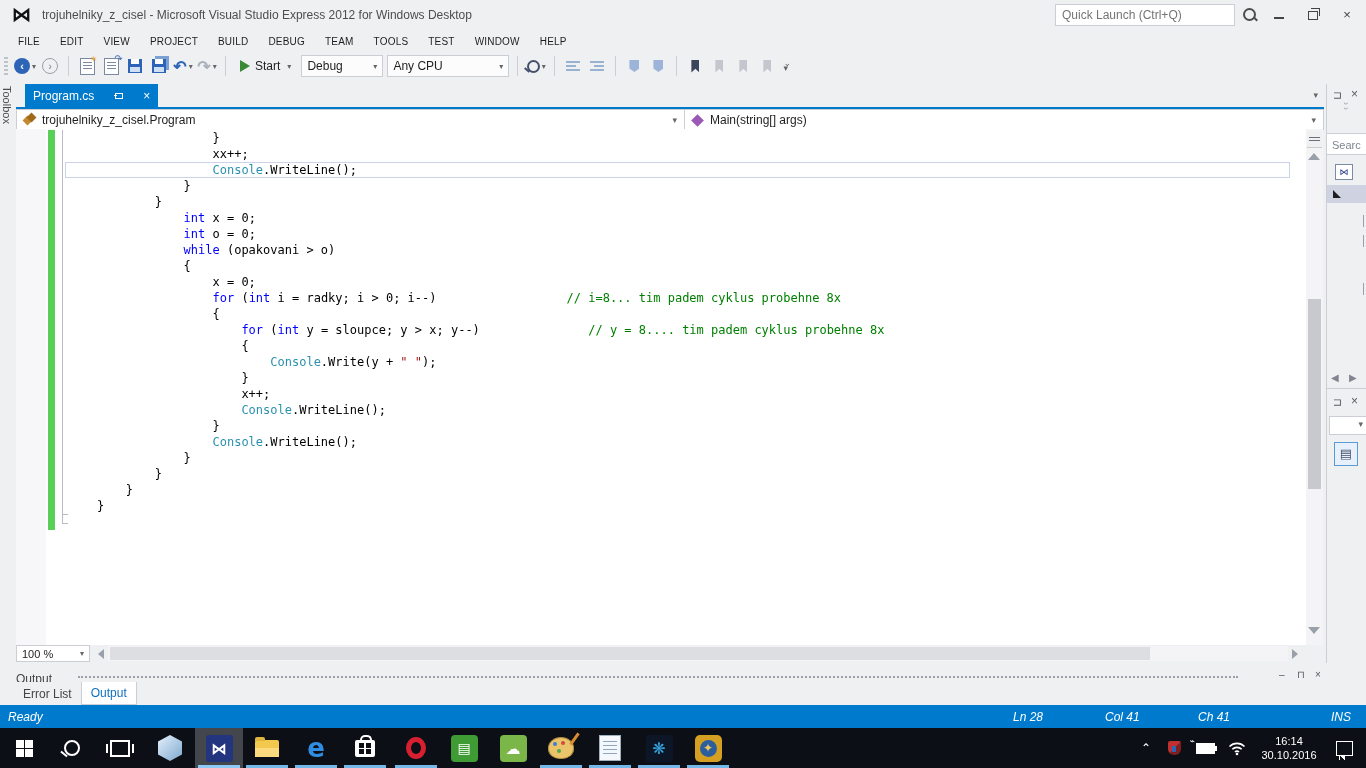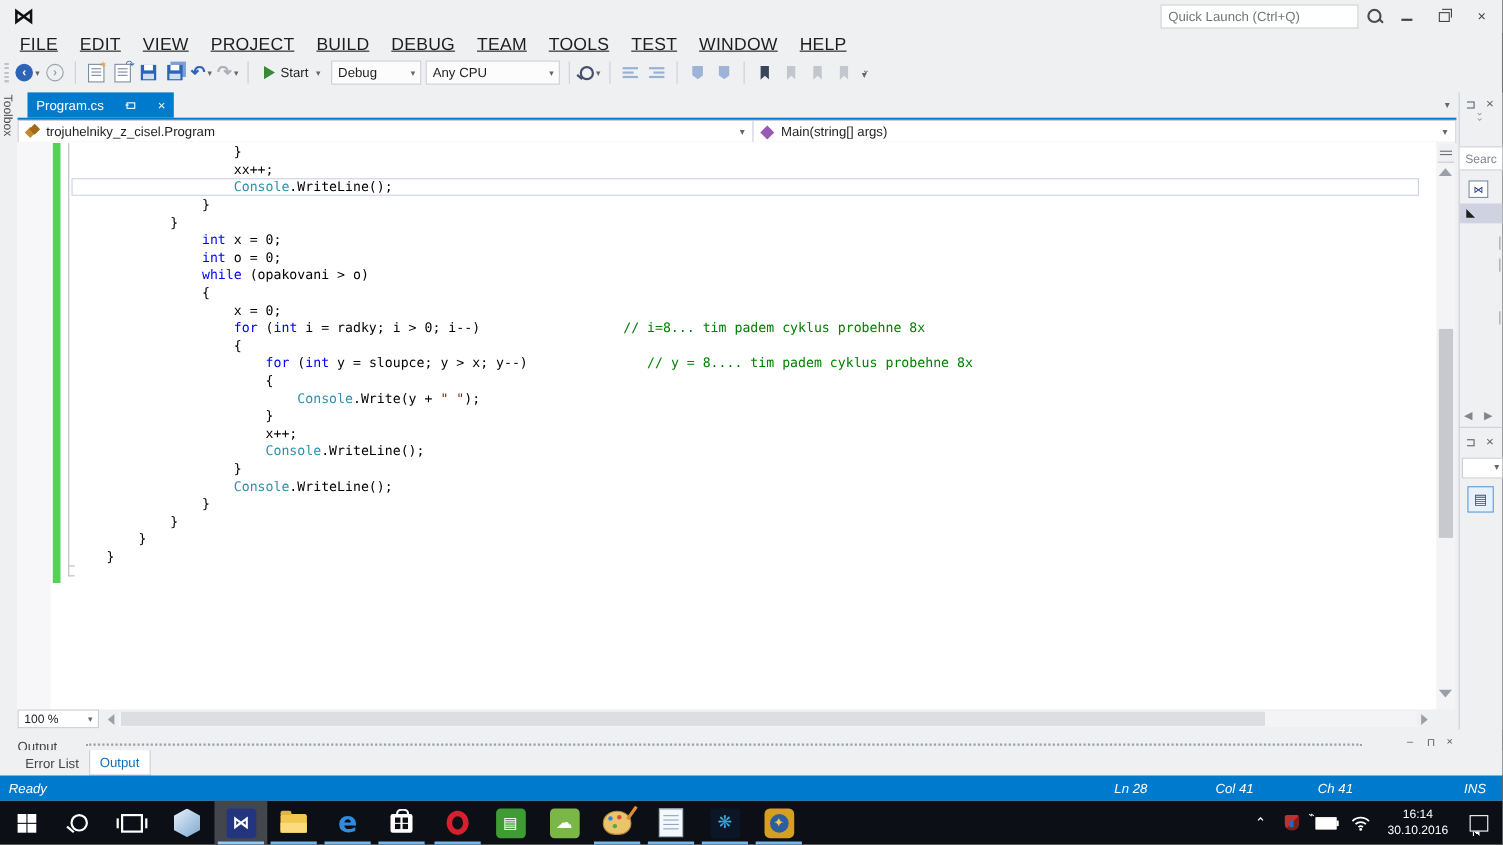--- a/index.html
+++ b/index.html
@@ -13,21 +13,21 @@
   .ql input{border:none;outline:none;width:100%;height:100%;font-size:12px;color:#777;padding:0 6px;box-sizing:border-box;font-family:"Liberation Sans",sans-serif;background:transparent;}
   .mag{position:absolute;left:1243px;top:8px;width:9px;height:9px;border:2px solid #4d4d4d;border-radius:50%;}
   .mag::after{content:"";position:absolute;left:8px;top:8px;width:5px;height:2px;background:#4d4d4d;transform:rotate(45deg);}
   .winbtn{position:absolute;top:6px;width:26px;height:18px;text-align:center;color:#444;font-size:13px;line-height:18px;cursor:default;}
   .wb-min{left:1266px;} .wb-res{left:1300px;} .wb-close{left:1334px;}
   .wb-min i{display:inline-block;width:10px;border-bottom:2px solid #444;height:8px;}
   .wb-res i{display:inline-block;width:8px;height:7px;border:1px solid #444;position:relative;top:1px;}
   .wb-res i::before{content:"";position:absolute;left:2px;top:-4px;width:8px;height:7px;border:1px solid #444;border-left:none;border-bottom:none;}
   
   .menubar{position:absolute;left:0;top:30px;width:1366px;height:22px;display:flex;align-items:center;padding-left:8px;box-sizing:border-box;}
-  .menuitem{font-size:16px;color:#1e1e1e;padding:3px 10px;letter-spacing:.2px;text-decoration:underline;}
+  .menuitem{font-size:10px;color:#1e1e1e;padding:3px 10px;letter-spacing:.2px;}
   
   .toolbar{position:absolute;left:0;top:52px;width:1366px;height:28px;display:flex;align-items:center;gap:4px;padding-left:4px;box-sizing:border-box;}
   .grip{width:4px;height:18px;background:repeating-linear-gradient(#bfc2c9 0 2px,transparent 2px 4px);margin-right:2px;}
   .tsep{width:1px;height:20px;background:#ccced6;margin:0 4px;}
   .tbt{height:22px;min-width:20px;display:flex;align-items:center;justify-content:center;font-size:13px;}
   .circ{width:16px;height:16px;border-radius:50%;color:#fff;font-size:11px;line-height:16px;text-align:center;font-weight:bold;}
   .circ.back{background:#2d64b8;} .circ.fwd{background:#eff0f2;color:#9aa0aa;border:1px solid #9aa0aa;width:14px;height:14px;line-height:14px;}
   .dda{font-size:8px;color:#666;margin-left:2px;}
   .docic{width:13px;height:15px;background:#fff;border:1px solid #7b8aa2;position:relative;}
   .docic::before{content:"";position:absolute;left:2px;top:3px;right:2px;height:1px;background:#7b8aa2;box-shadow:0 3px 0 #7b8aa2,0 6px 0 #7b8aa2;}
@@ -178,20 +178,21 @@
   .rp-combo::after{content:"▾";position:absolute;right:3px;top:2px;font-size:9px;color:#666;}
   .rp-prop{position:absolute;left:7px;top:358px;width:22px;height:22px;border:1px solid #5b9bd5;background:#e8f1fb;color:#44506b;font-size:13px;text-align:center;line-height:22px;}
 </style>
 </head>
 <body>
 
 <div class="screen">
 
   <div class="titlebar">
     <span class="vslogo">⋈</span>
+    <span class="apptitle">trojuhelniky_z_cisel - Microsoft Visual Studio Express 2012 for Windows Desktop</span>
     <span class="ql"><input placeholder="Quick Launch (Ctrl+Q)" style=""></span>
     <span class="mag"></span>
     <span class="winbtn wb-min"><i></i></span>
     <span class="winbtn wb-res"><i></i></span>
     <span class="winbtn wb-close">×</span>
   </div>
 
   <div class="menubar" id="menubar">
       <span class="menuitem">FILE</span>
       <span class="menuitem">EDIT</span>

